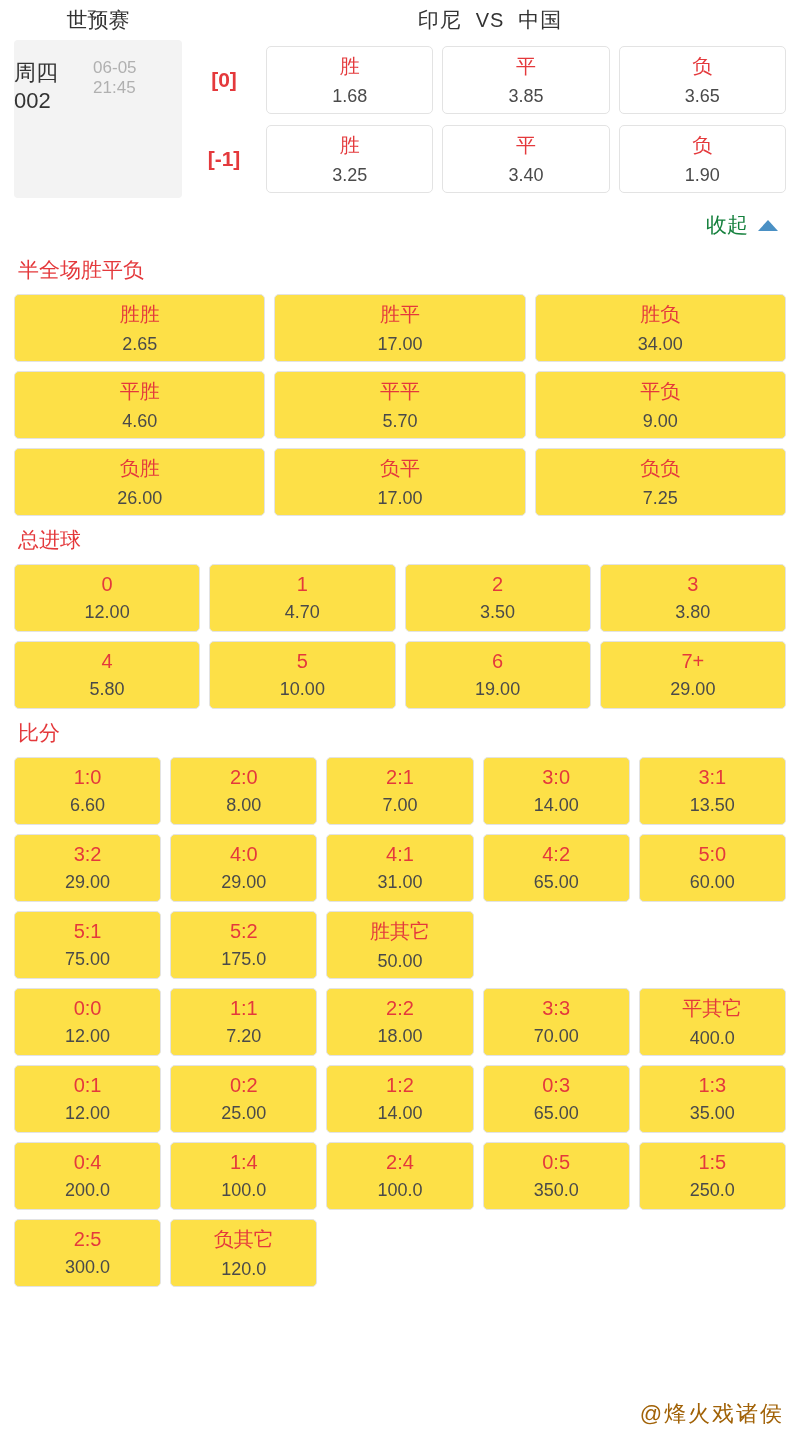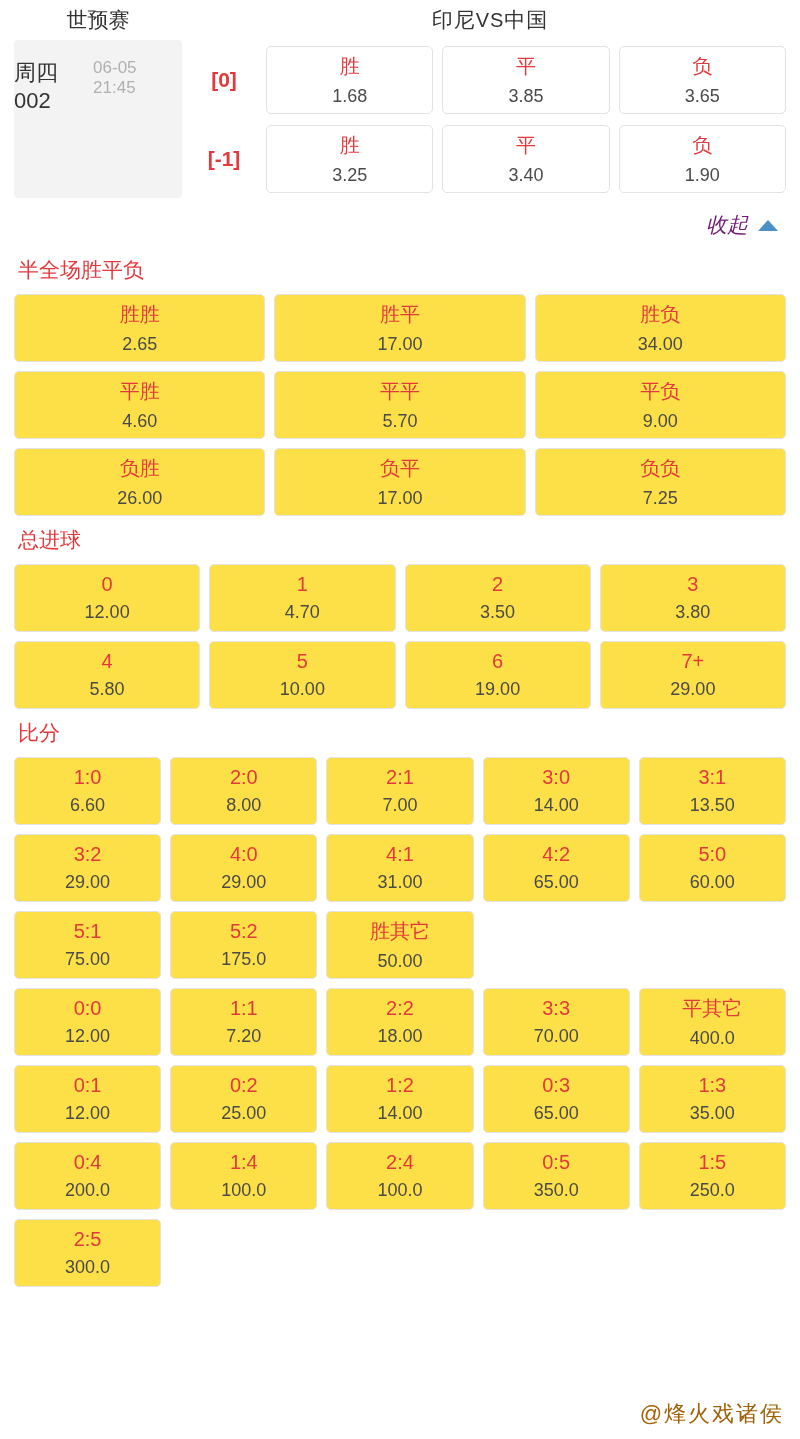--- a/index.html
+++ b/index.html
@@ -20,21 +20,21 @@
   }
   .league {
     width: 180px; text-align: center;
     font-size: 21px; color: #333;
   }
   .matchup {
     flex: 1; text-align: center;
     font-size: 21px; color: #333;
     letter-spacing: 1px;
   }
-  .matchup .vs { margin: 0 0; font-size: 20px; }
+  .matchup .vs { margin: 0 14px; font-size: 20px; }
 
   
   .top-block {
     display: flex; align-items: stretch;
     padding: 0 14px;
   }
   .match-card {
     width: 168px;
     background: #f3f3f3;
     border-radius: 4px;
@@ -66,21 +66,21 @@
     height: 68px;
   }
   .cell .lbl { font-size: 20px; color: #e4393c; margin-bottom: 6px; }
   .cell .val { font-size: 18px; color: #4a4a4a; }
 
   
   .collapse-row {
     display: flex; justify-content: flex-end; align-items: center;
     padding: 10px 22px 4px 0; height: 48px;
   }
-  .collapse-text { font-size: 21px; color: #701a75; margin-right: 10px; font-style: italic; }
+  .collapse-text { font-size: 21px; color: #15803d; margin-right: 10px; }
   .caret {
     width: 0; height: 0;
     border-left: 10px solid transparent;
     border-right: 10px solid transparent;
     border-bottom: 11px solid #4a90c4;
   }
 
   
   .section { padding: 0 14px; }
   .sec-title {
@@ -374,20 +374,24 @@
             <div class="val">350.0</div>
           </div>
           <div class="cell2">
             <div class="lbl">1:5</div>
             <div class="val">250.0</div>
           </div>
           <div class="cell2">
             <div class="lbl">2:5</div>
             <div class="val">300.0</div>
           </div>
+          <div class="cell2">
+            <div class="lbl">负其它</div>
+            <div class="val">120.0</div>
+          </div>
           <div class="cell2 spacer-cell">
             <div class="lbl"></div>
             <div class="val"></div>
           </div>
           <div class="cell2 spacer-cell">
             <div class="lbl"></div>
             <div class="val"></div>
           </div>
         </div>
       </div>

